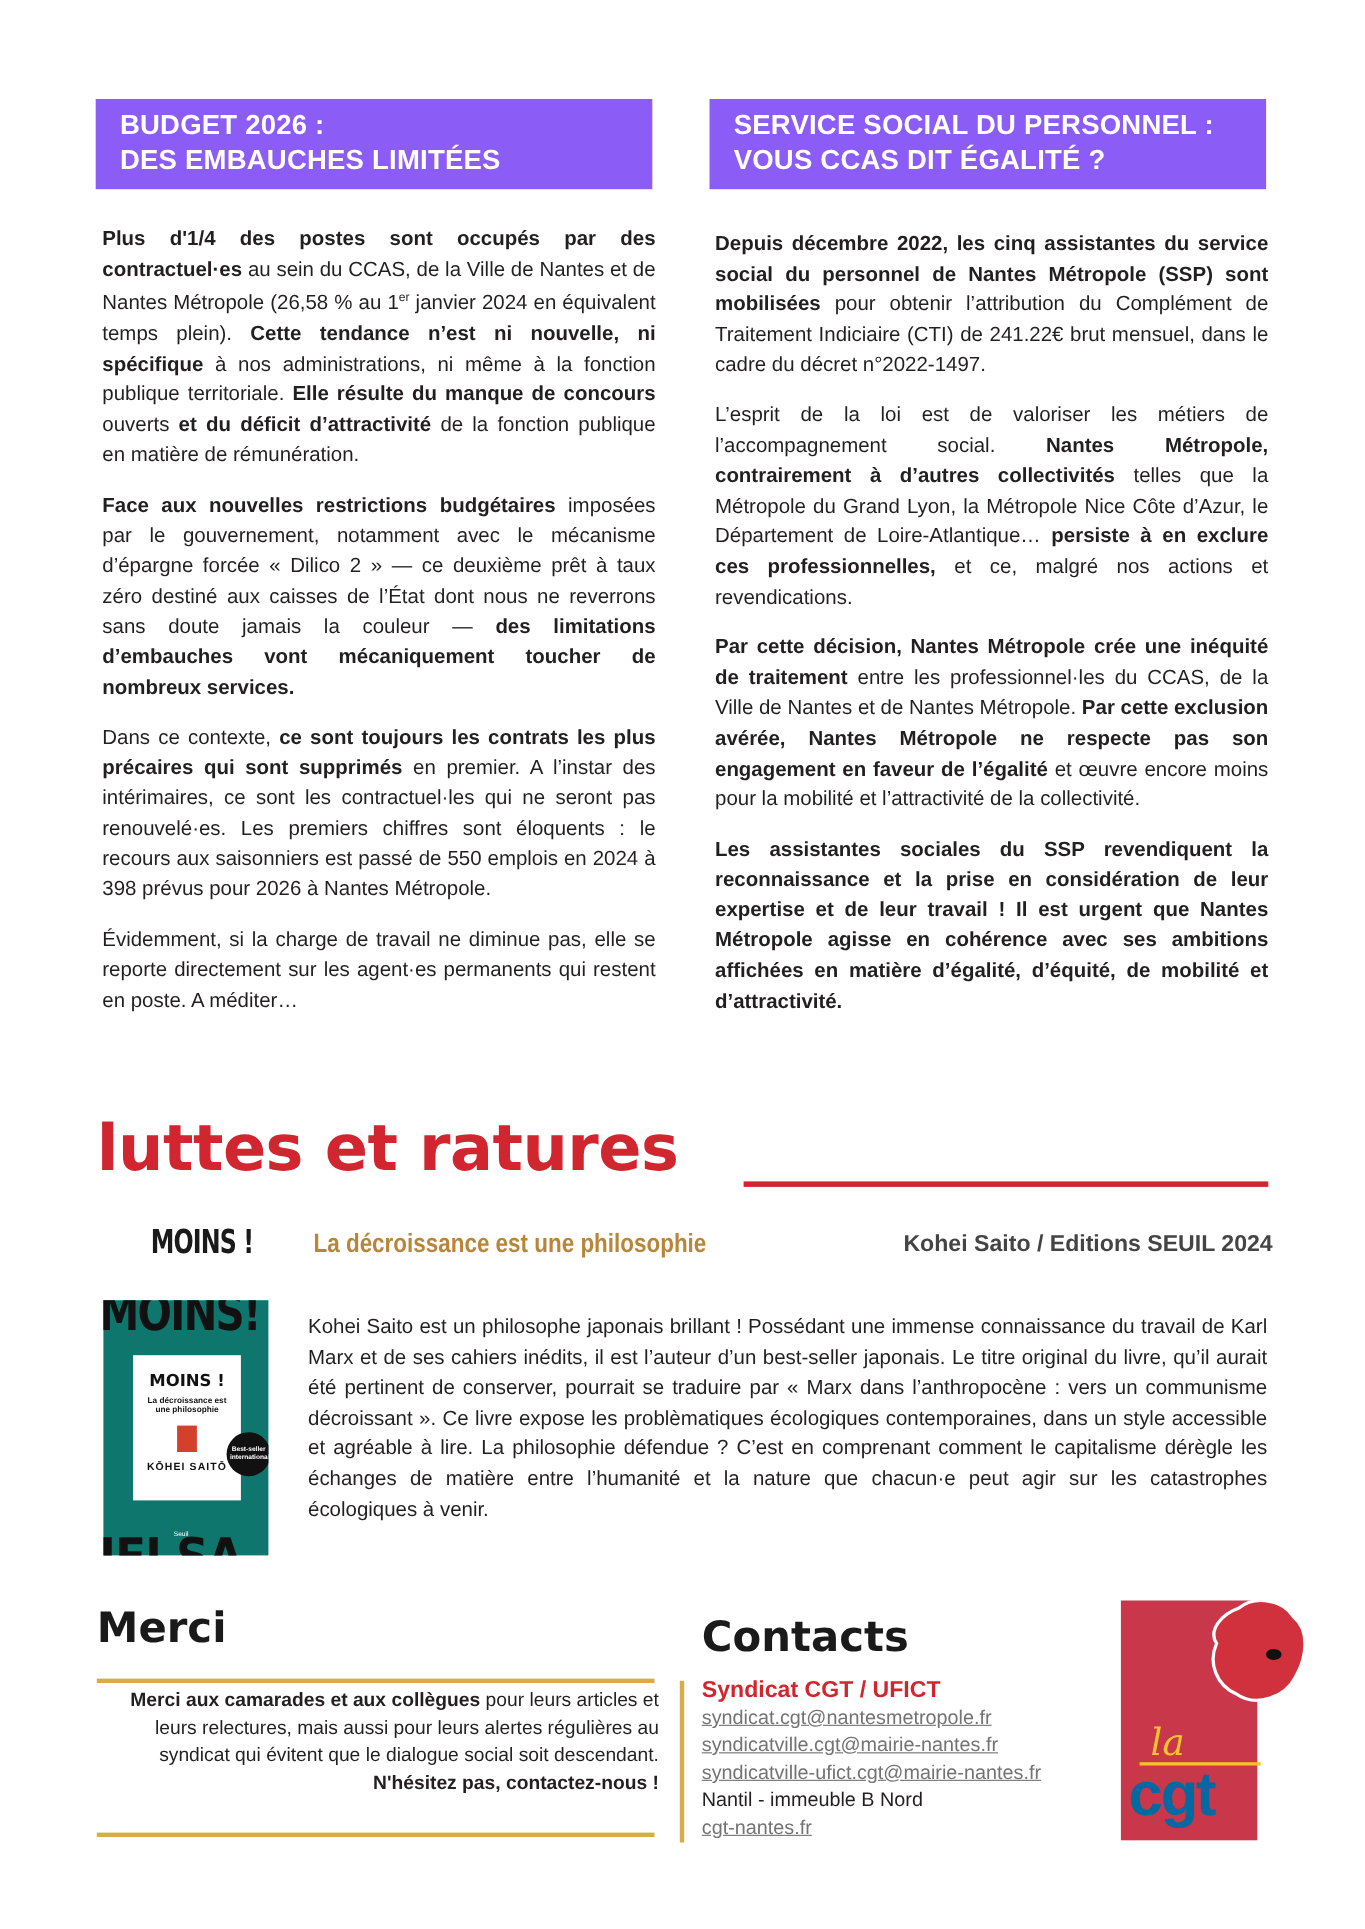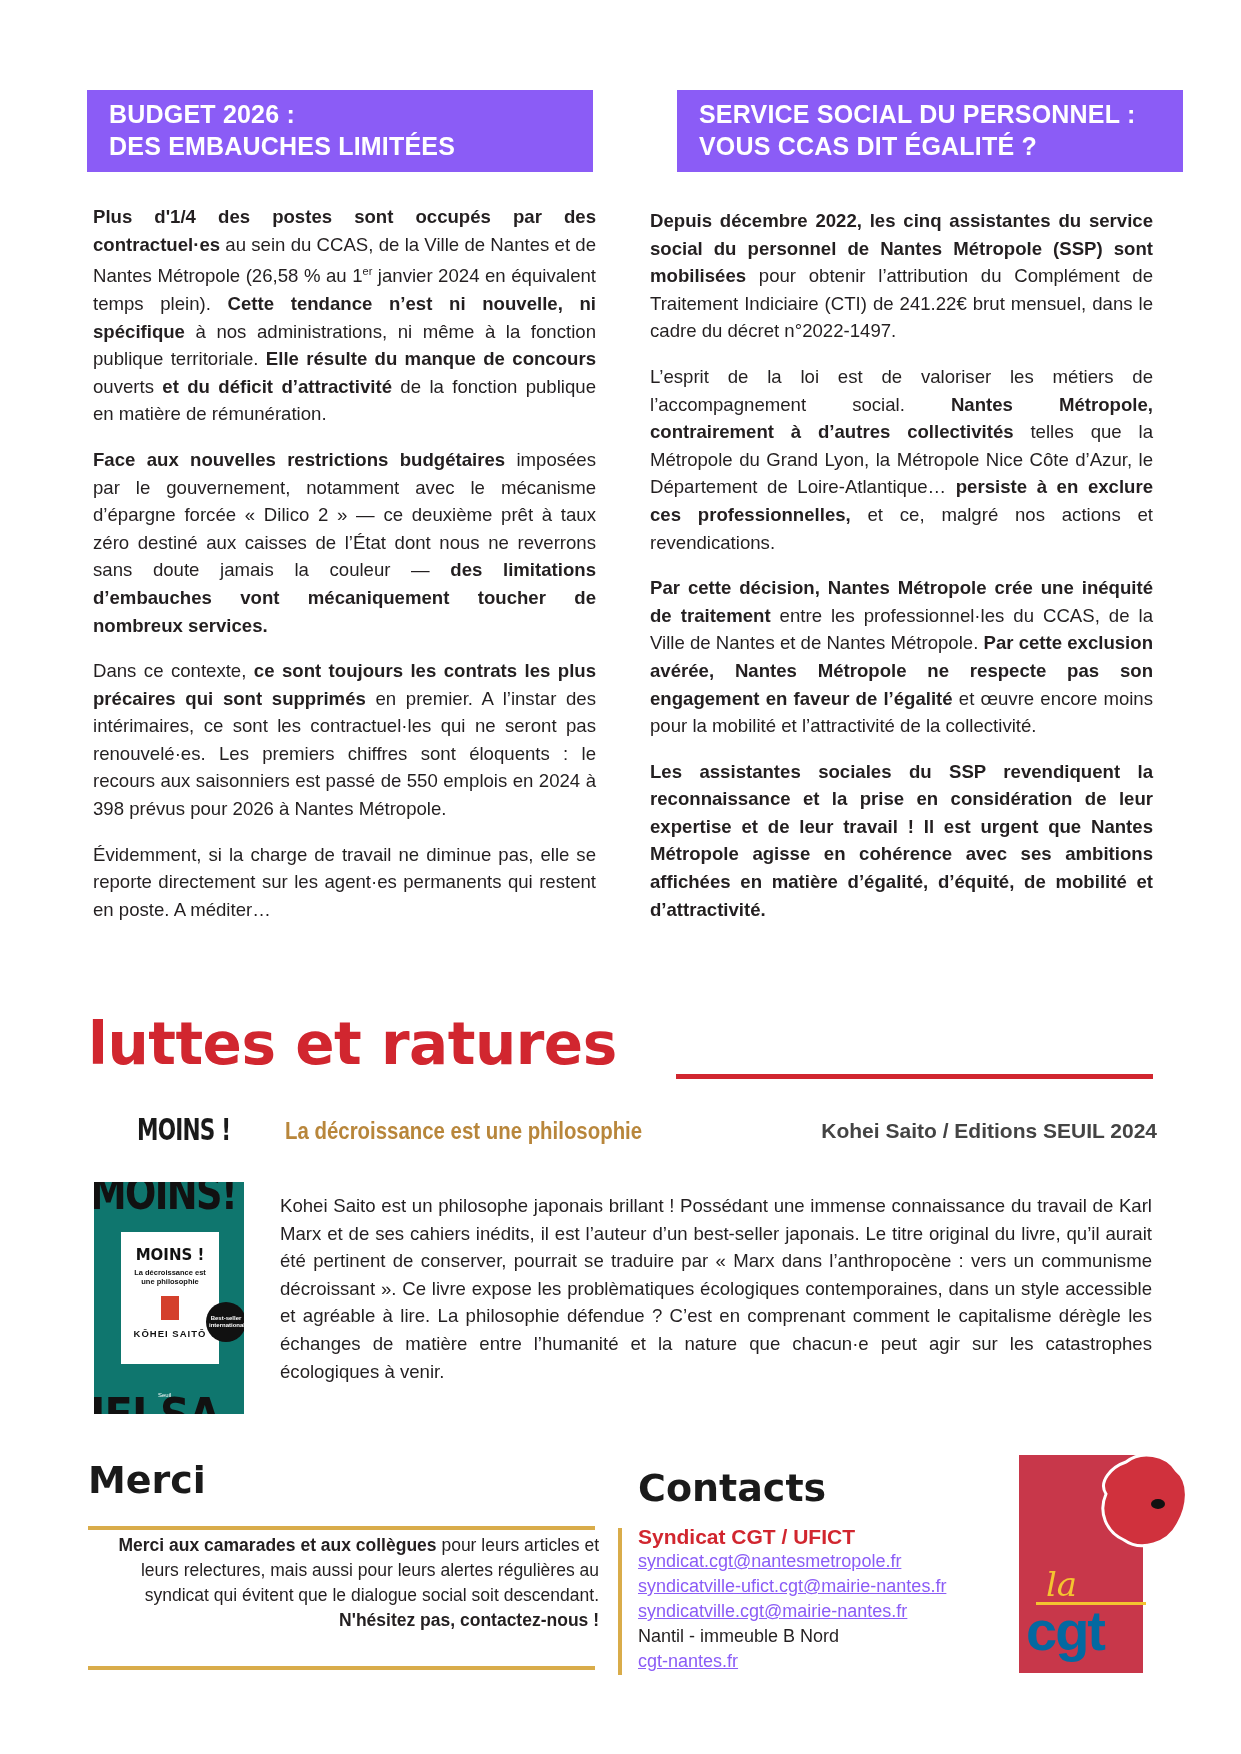--- a/index.html
+++ b/index.html
@@ -15,39 +15,39 @@
   .redline { background:#d1262f; height:5px; }
   .moins { font-family:"DejaVu Sans Condensed","DejaVu Sans", sans-serif; font-weight:bold; font-size:30px; color:#1a1a1a; transform:scaleX(0.8); transform-origin:left; letter-spacing:-1px; }
   .subt { font-family:"Liberation Sans", sans-serif; font-weight:bold; font-size:24px; color:#b8863b; transform:scaleX(0.85); transform-origin:left; }
   .author { font-family:"Liberation Sans", sans-serif; font-weight:bold; font-size:21px; color:#444; }
   .review { font-family:"Liberation Sans", sans-serif; font-size:18.6px; line-height:27.6px; text-align:justify; color:#231f20; }
   .cover { background:#0f766e; overflow:hidden; }
   .big-h { font-family:"DejaVu Sans", sans-serif; font-weight:bold; font-size:38px; color:#1a1a1a; }
   .goldline { background:#d9ac4a; height:4px; }
   .merci-text { font-family:"Liberation Sans", sans-serif; font-size:17.5px; line-height:25px; color:#231f20; }
   .contact { font-family:"Liberation Sans", sans-serif; font-size:18px; line-height:25px; }
-  .contact a { color:#8b5cf6; text-decoration:underline; display:block; }
+  .contact a { color:#737373; text-decoration:underline; display:block; }
   .contact .org { color:#d1262f; font-weight:bold; font-size:21px; }
   .contact .addr { color:#231f20; display:block; }
 </style>
 </head>
 <body>
 
 <div class="abs hbox" style="left:87px; top:90px; width:506px; height:82px;">
   <div>BUDGET 2026 :</div>
   <div>DES EMBAUCHES LIMITÉES</div>
 </div>
 <div class="abs col" id="left-col" style="left:93px; top:203px; width:503px;">
     <p><b>Plus d'1/4 des postes sont occupés par des contractuel·es</b><span> au sein du CCAS, de la Ville de Nantes et de Nantes Métropole (26,58 % au 1</span><sup style="font-size: 11px;">er</sup><span> janvier 2024 en équivalent temps plein). </span><b>Cette tendance n’est ni nouvelle, ni spécifique</b><span> à nos administrations, ni même à la fonction publique territoriale. </span><b>Elle résulte du manque de concours</b><span> ouverts </span><b>et du déficit d’attractivité</b><span> de la fonction publique en matière de rémunération.</span></p>
     <p><b>Face aux nouvelles restrictions budgétaires</b><span> imposées par le gouvernement, notamment avec le mécanisme d’épargne forcée « Dilico 2 » — ce deuxième prêt à taux zéro destiné aux caisses de l’État dont nous ne reverrons sans doute jamais la couleur — </span><b>des limitations d’embauches vont mécaniquement toucher de nombreux services.</b></p>
     <p><span>Dans ce contexte, </span><b>ce sont toujours les contrats les plus précaires qui sont supprimés</b><span> en premier. A l’instar des intérimaires, ce sont les contractuel·les qui ne seront pas renouvelé·es. Les premiers chiffres sont éloquents : le recours aux saisonniers est passé de 550 emplois en 2024 à 398 prévus pour 2026 à Nantes Métropole.</span></p>
     <p><span>Évidemment, si la charge de travail ne diminue pas, elle se reporte directement sur les agent·es permanents qui restent en poste. A méditer…</span></p>
   </div>
 
-<div class="abs hbox" style="left:645px; top:90px; width:506px; height:82px;margin-left:32px;">
+<div class="abs hbox" style="left:645px; top:90px; width:506px; height:82px;">
   <div>SERVICE SOCIAL DU PERSONNEL :</div>
   <div>VOUS CCAS DIT ÉGALITÉ ?</div>
 </div>
 <div class="abs col" id="right-col" style="left:650px; top:207px; width:503px;">
     <p><b>Depuis décembre 2022, les cinq assistantes du service social du personnel de Nantes Métropole (SSP) sont mobilisées</b><span> pour obtenir l’attribution du Complément de Traitement Indiciaire (CTI) de 241.22€ brut mensuel, dans le cadre du décret n°2022-1497.</span></p>
     <p><span>L’esprit de la loi est de valoriser les métiers de l’accompagnement social. </span><b>Nantes Métropole, contrairement à d’autres collectivités</b><span> telles que la Métropole du Grand Lyon, la Métropole Nice Côte d’Azur, le Département de Loire-Atlantique… </span><b>persiste à en exclure ces professionnelles,</b><span> et ce, malgré nos actions et revendications.</span></p>
     <p><b>Par cette décision, Nantes Métropole crée une inéquité de traitement</b><span> entre les professionnel·les du CCAS, de la Ville de Nantes et de Nantes Métropole. </span><b>Par cette exclusion avérée, Nantes Métropole ne respecte pas son engagement en faveur de l’égalité</b><span> et œuvre encore moins pour la mobilité et l’attractivité de la collectivité.</span></p>
     <p><b>Les assistantes sociales du SSP revendiquent la reconnaissance et la prise en considération de leur expertise et de leur travail ! Il est urgent que Nantes Métropole agisse en cohérence avec ses ambitions affichées en matière d’égalité, d’équité, de mobilité et d’attractivité.</b></p>
   </div>
 
@@ -83,22 +83,22 @@
   <b>Merci aux camarades et aux collègues</b><span> pour leurs articles et leurs relectures, mais aussi pour leurs alertes régulières au syndicat qui évitent que le dialogue social soit descendant.</span><br>
   <b>N'hésitez pas, contactez-nous !</b>
 </div>
 <div class="abs goldline" style="left:88px; top:1666px; width:507px;"></div>
 
 <div class="abs big-h" style="left:638px; top:1466px;">Contacts</div>
 <div class="abs" style="left:618px; top:1528px; width:4px; height:147px; background:#d9ac4a;"></div>
 <div class="abs contact" style="left:638px; top:1524px; width:380px;">
   <div class="org">Syndicat CGT / UFICT</div>
   <a>syndicat.cgt@nantesmetropole.fr</a>
+  <a>syndicatville.cgt@mairie-nantes.fr</a>
   <a>syndicatville-ufict.cgt@mairie-nantes.fr</a>
-  <a>syndicatville.cgt@mairie-nantes.fr</a>
   <span class="addr">Nantil - immeuble B Nord</span>
   <a>cgt-nantes.fr</a>
 </div>
 
 <div class="abs" style="left:1016px; top:1452px; width:175px; height:224px;">
   <div class="abs" style="left:3px; top:3px; width:124px; height:218px; background:#c8374a;"></div>
   <svg class="abs" style="left:80px; top:0px;" width="95" height="105" viewBox="0 0 95 105">
     <path d="M30 10 C45 -2 70 2 80 18 C95 30 92 55 82 72 C72 92 45 100 28 88 C10 80 2 60 10 42 C2 30 15 15 30 10 Z" fill="#d0313d" stroke="#ffffff" stroke-width="3"></path>
     <ellipse cx="62" cy="52" rx="7" ry="5" fill="#111"></ellipse>
   </svg>

